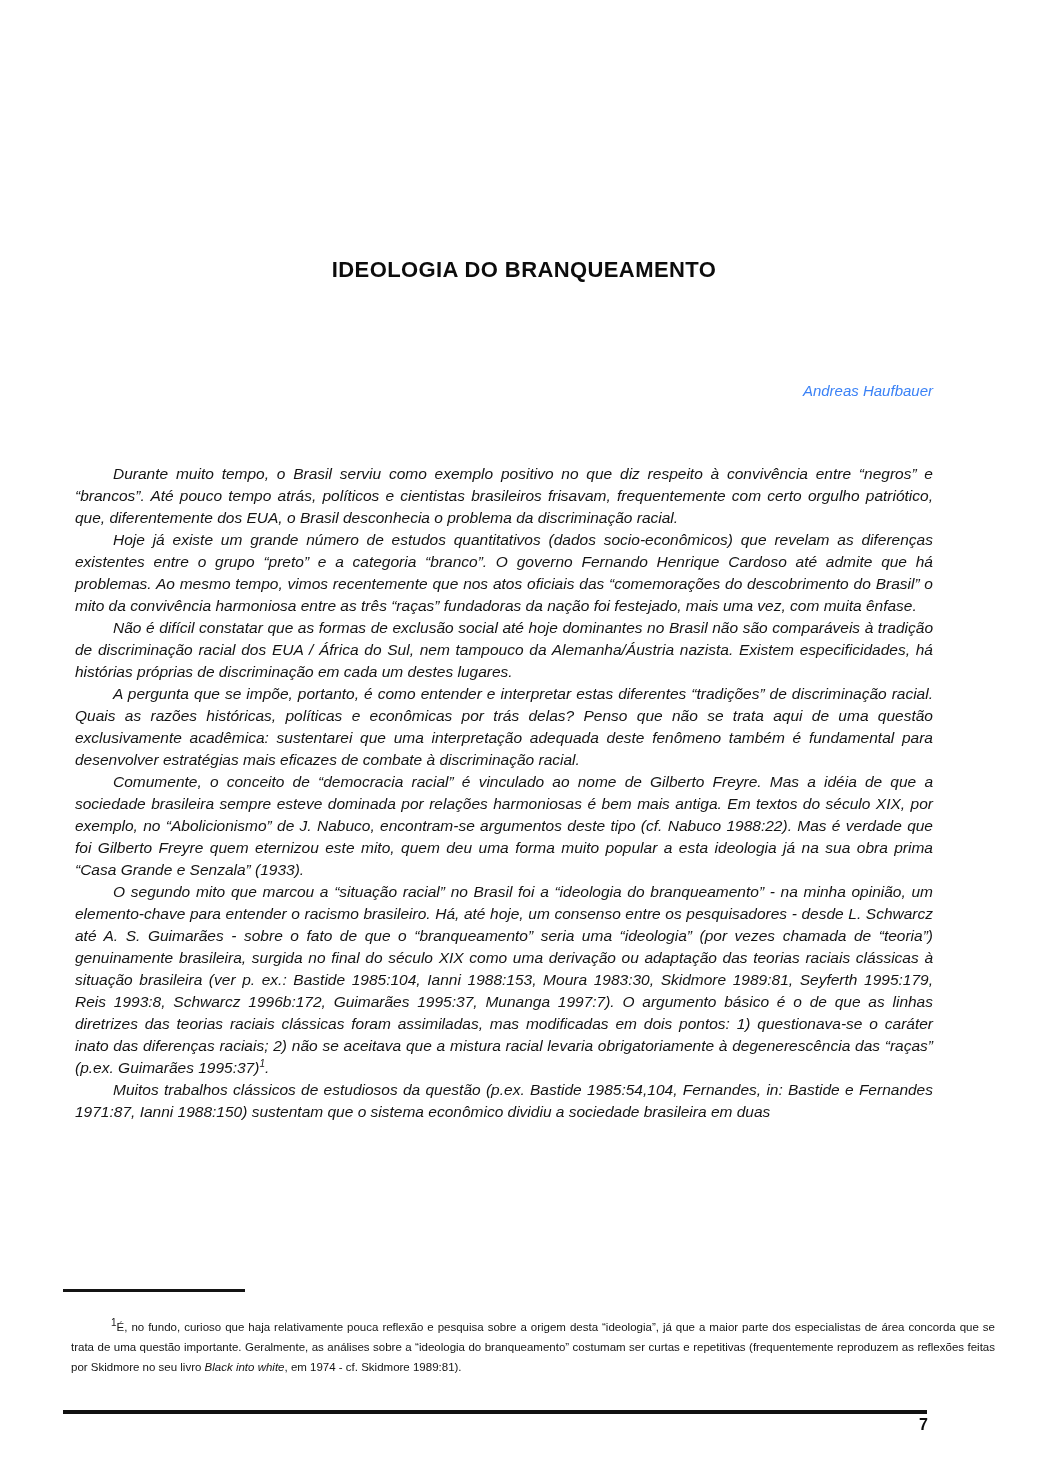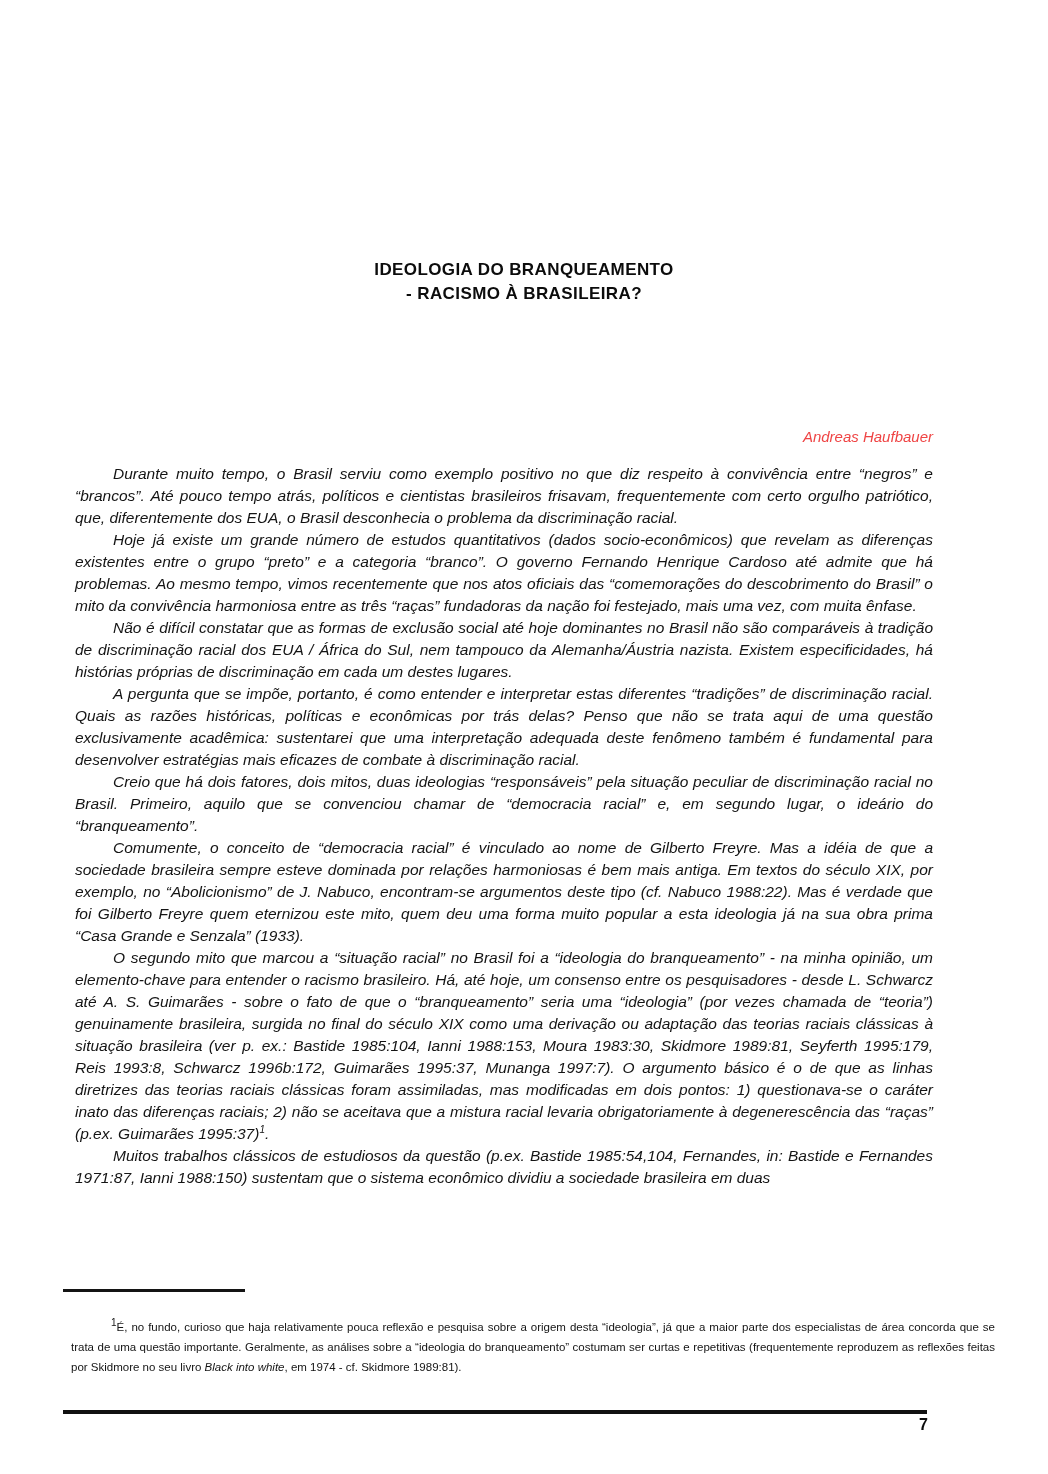--- a/index.html
+++ b/index.html
@@ -10,33 +10,32 @@
     background:#ffffff;
     overflow:hidden;
     font-family:"Liberation Sans", "DejaVu Sans", sans-serif;
     color:#151515;
   }
   .title-block {
     position:absolute;
     top:258px; left:0; width:1048px;
     text-align:center;
     font-weight:bold;
-    font-size:17px;
+    font-size:22px;
     line-height:24px;
     letter-spacing:0.4px;
     color:#0c0c0c;
   }
   .author-line {
     position:absolute;
     top:382px; left:75px; width:858px;
     text-align:right;
     font-style:italic;
     font-size:15px;
-    color:#ef4444;
-    margin-top:46px;
+    color:#3b82f6;
   }
   .body-text {
     position:absolute;
     top:463px; left:75px; width:858px;
     font-size:15.5px;
     line-height:22px;
     text-align:justify;
     color:#141414;
   }
   .para { margin:0; text-indent:38px;font-style:italic; }
@@ -78,31 +77,29 @@
     color:#0c0c0c;
   }
 </style>
 </head>
 <body>
 
 <div class="page">
 
   <div class="title-block">
     <div>IDEOLOGIA DO BRANQUEAMENTO</div>
-    <div>- RACISMO À BRASILEIRA?</div>
   </div>
 
   <div class="author-line">Andreas Haufbauer</div>
 
   <div class="body-text">
     <p class="para">Durante muito tempo, o Brasil serviu como exemplo positivo no que diz respeito à convivência entre “negros” e “brancos”. Até pouco tempo atrás, políticos e cientistas brasileiros frisavam, frequentemente com certo orgulho patriótico, que, diferentemente dos EUA, o Brasil desconhecia o problema da discriminação racial.</p>
     <p class="para">Hoje já existe um grande número de estudos quantitativos (dados socio-econômicos) que revelam as diferenças existentes entre o grupo “preto” e a categoria “branco”. O governo Fernando Henrique Cardoso até admite que há problemas. Ao mesmo tempo, vimos recentemente que nos atos oficiais das “comemorações do descobrimento do Brasil” o mito da convivência harmoniosa entre as três “raças” fundadoras da nação foi festejado, mais uma vez, com muita ênfase.</p>
     <p class="para">Não é difícil constatar que as formas de exclusão social até hoje dominantes no Brasil não são comparáveis à tradição de discriminação racial dos EUA / África do Sul, nem tampouco da Alemanha/Áustria nazista. Existem especificidades, há histórias próprias de discriminação em cada um destes lugares.</p>
     <p class="para">A pergunta que se impõe, portanto, é como entender e interpretar estas diferentes “tradições” de discriminação racial. Quais as razões históricas, políticas e econômicas por trás delas? Penso que não se trata aqui de uma questão exclusivamente acadêmica: sustentarei que uma interpretação adequada deste fenômeno também é fundamental para desenvolver estratégias mais eficazes de combate à discriminação racial.</p>
-    <p class="para">Creio que há dois fatores, dois mitos, duas ideologias “responsáveis” pela situação peculiar de discriminação racial no Brasil. Primeiro, aquilo que se convenciou chamar de “democracia racial” e, em segundo lugar, o ideário do “branqueamento”.</p>
     <p class="para">Comumente, o conceito de “democracia racial” é vinculado ao nome de Gilberto Freyre. Mas a idéia de que a sociedade brasileira sempre esteve dominada por relações harmoniosas é bem mais antiga. Em textos do século XIX, por exemplo, no “Abolicionismo” de J. Nabuco, encontram-se argumentos deste tipo (cf. Nabuco 1988:22). Mas é verdade que foi Gilberto Freyre quem eternizou este mito, quem deu uma forma muito popular a esta ideologia já na sua obra prima “Casa Grande e Senzala” (1933).</p>
     <p class="para"><span>O segundo mito que marcou a “situação racial” no Brasil foi a “ideologia do branqueamento” - na minha opinião, um elemento-chave para entender o racismo brasileiro. Há, até hoje, um consenso entre os pesquisadores - desde L. Schwarcz até A. S. Guimarães - sobre o fato de que o “branqueamento” seria uma “ideologia” (por vezes chamada de “teoria”) genuinamente brasileira, surgida no final do século XIX como uma derivação ou adaptação das teorias raciais clássicas à situação brasileira (ver p. ex.: Bastide 1985:104, Ianni 1988:153, Moura 1983:30, Skidmore 1989:81, Seyferth 1995:179, Reis 1993:8, Schwarcz 1996b:172, Guimarães 1995:37, Munanga 1997:7). O argumento básico é o de que as linhas diretrizes das teorias raciais clássicas foram assimiladas, mas modificadas em dois pontos: 1) questionava-se o caráter inato das diferenças raciais; 2) não se aceitava que a mistura racial levaria obrigatoriamente à degenerescência das “raças” (p.ex. Guimarães 1995:37)</span><sup>1</sup><span>.</span></p>
     <p class="para">Muitos trabalhos clássicos de estudiosos da questão (p.ex. Bastide 1985:54,104, Fernandes, in: Bastide e Fernandes 1971:87, Ianni 1988:150) sustentam que o sistema econômico dividiu a sociedade brasileira em duas</p>
   </div>
 
   <div class="footnote-separator"></div>
 
   <p class="footnote"><sup>1</sup><span>É, no fundo, curioso que haja relativamente pouca reflexão e pesquisa sobre a origem desta “ideologia”, já que a maior parte dos especialistas de área concorda que se trata de uma questão importante. Geralmente, as análises sobre a “ideologia do branqueamento” costumam ser curtas e repetitivas (frequentemente reproduzem as reflexões feitas por Skidmore no seu livro </span><em>Black into white</em><span>, em 1974 - cf. Skidmore 1989:81).</span></p>
 
   <div class="bottom-rule"></div>

